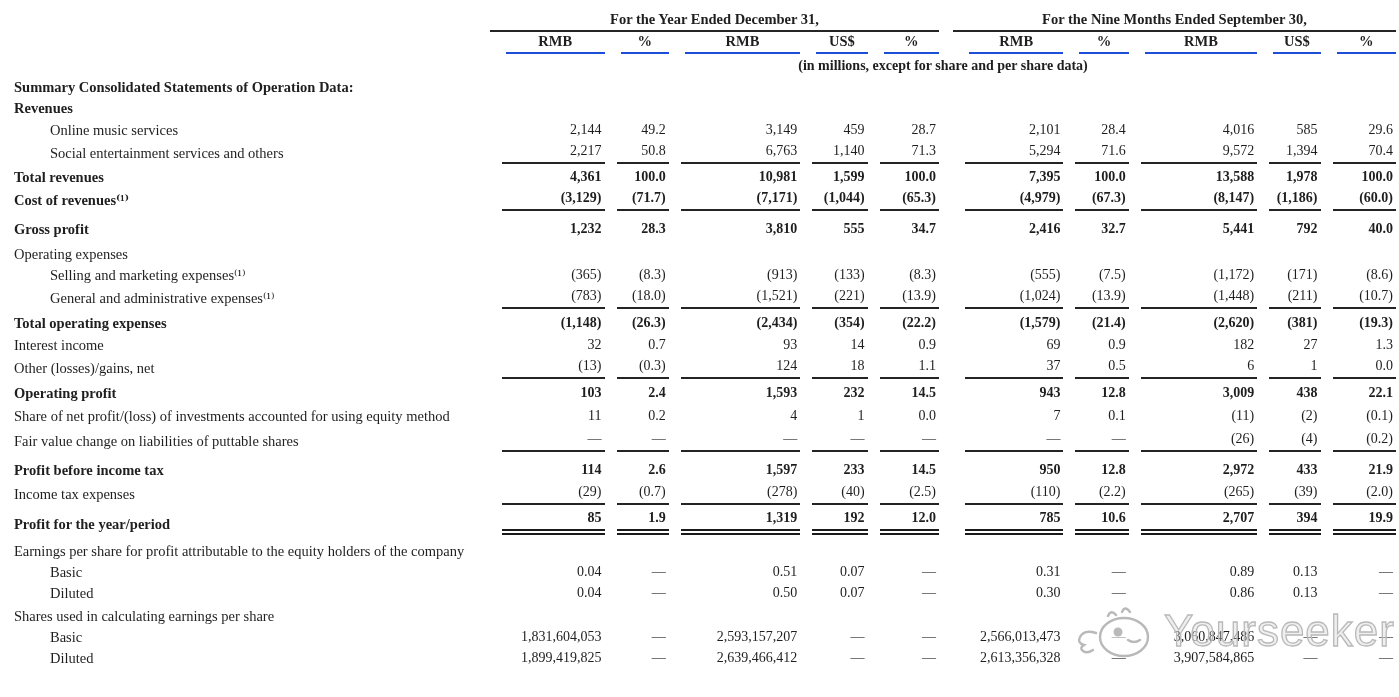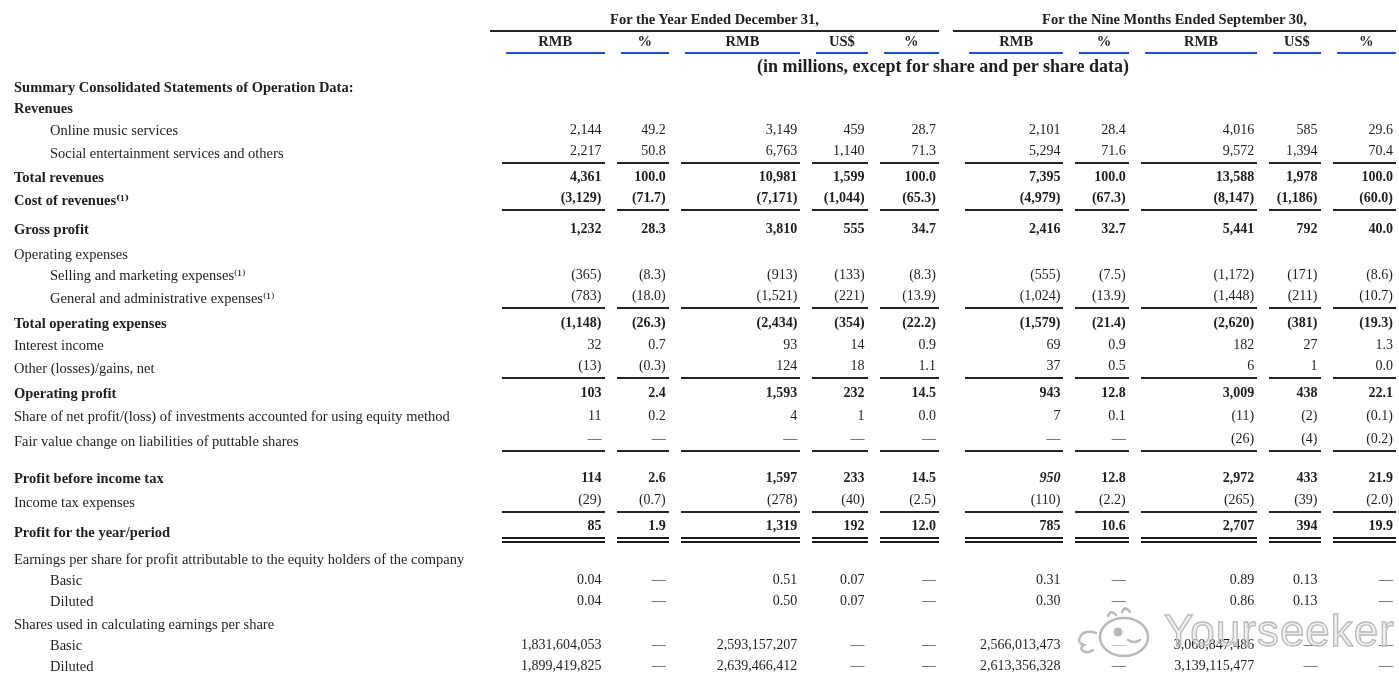--- a/index.html
+++ b/index.html
@@ -13,21 +13,21 @@
   col.lblc{width:482px;}
   col.c1{width:114px;} col.c2{width:64px;} col.c3{width:131px;}
   col.c4{width:67px;}  col.c5{width:71px;}  col.gapc{width:14px;}
   col.c6{width:110px;} col.c7{width:65px;}  col.c8{width:128px;}
   col.c9{width:63px;}  col.c10{width:75px;}
   th,td{padding:0;vertical-align:bottom;font-size:14px;line-height:18px;}
   thead th{font-weight:bold;font-size:14.5px;}
   .grp{border-bottom:2px solid #252525;text-align:center;padding-bottom:2px;}
   .yline{border-bottom:2px solid #252525;margin-left:14px;text-align:center;padding-bottom:2px;}
   .cline{border-bottom:2px solid #1d4ed8;margin-left:16px;text-align:center;padding-bottom:2px;}
-  .units{text-align:center;font-weight:bold;font-size:18px;padding:3px 0 2px 0;}
+  .units{text-align:center;font-weight:bold;font-size:14px;padding:3px 0 2px 0;}
   .lab{text-align:left;padding:1px 6px 1px 8px;font-size:14.5px;line-height:19px;}
   .lab.b{font-weight:bold;}
   .lab.ind{padding-left:44px;}
   .lab.wrap{padding-left:32px;text-indent:-24px;}
   .vtd{padding-left:12px;}
   .v{width:100%;text-align:right;min-height:18px;padding:1px 3px 2px 0;box-sizing:border-box;line-height:18px;}
   .v.b{font-weight:bold;}
   .v.ru1{border-bottom:2px solid #242424;}
   .v.ru2{border-bottom:6px double #1a1a1a;}
   .dash{color:#4a4a4a;}
@@ -699,21 +699,21 @@
           <td class="vtd" style="padding-top: 4px;">
             <div class="v b">1,597</div>
           </td>
           <td class="vtd" style="padding-top: 4px;">
             <div class="v b">233</div>
           </td>
           <td class="vtd" style="padding-top: 4px;">
             <div class="v b">14.5</div>
           </td>
           <td></td>
-          <td class="vtd" style="padding-top: 16px; font-style: italic;">
+          <td class="vtd" style="padding-top: 8px;">
             <div class="v b">950</div>
           </td>
           <td class="vtd" style="padding-top: 4px;">
             <div class="v b">12.8</div>
           </td>
           <td class="vtd" style="padding-top: 4px;">
             <div class="v b">2,972</div>
           </td>
           <td class="vtd" style="padding-top: 4px;">
             <div class="v b">433</div>
@@ -994,21 +994,21 @@
             <div class="v dash">—</div>
           </td>
           <td></td>
           <td class="vtd">
             <div class="v">2,613,356,328</div>
           </td>
           <td class="vtd">
             <div class="v dash">—</div>
           </td>
           <td class="vtd">
-            <div class="v">3,139,115,477</div>
+            <div class="v">3,907,584,865</div>
           </td>
           <td class="vtd">
             <div class="v dash">—</div>
           </td>
           <td class="vtd">
             <div class="v dash">—</div>
           </td>
         </tr>
       </tbody>
   </table>

